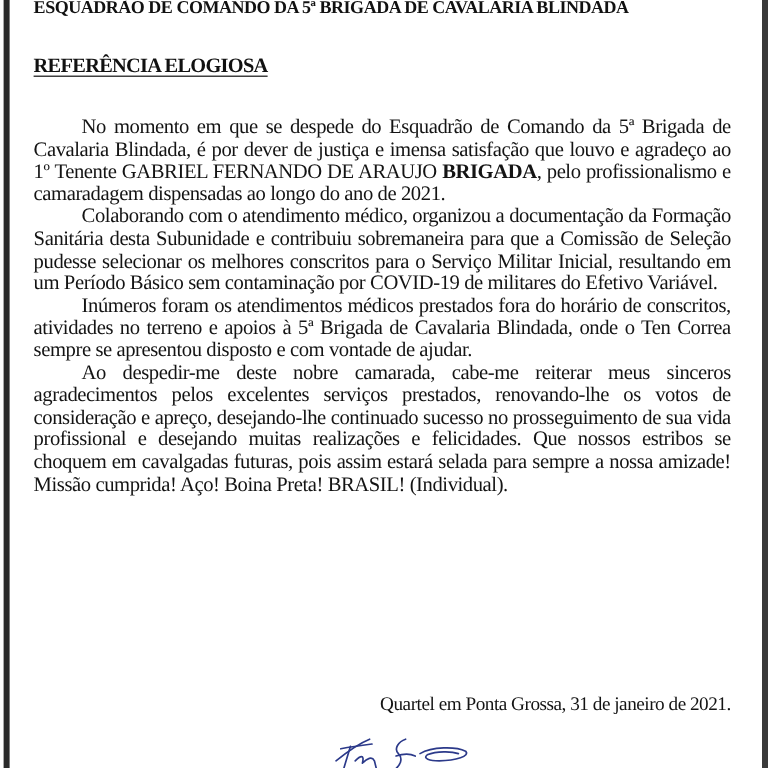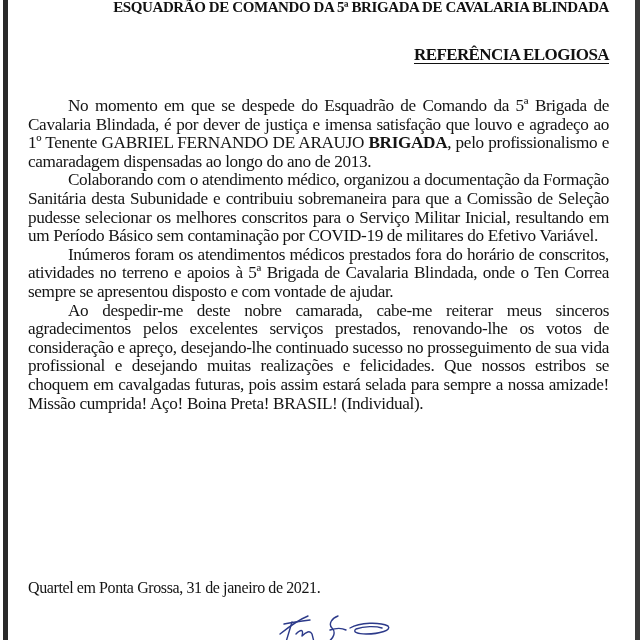--- a/index.html
+++ b/index.html
@@ -32,33 +32,33 @@
       left: 28px;
       top: 0;
       width: 581px;
       height: 640px;
     }
     .unit-header {
       position: absolute;
       top: -1px;
       left: 0;
       width: 581px;
-      text-align: right;
+      text-align: left;
       font-weight: bold;
       font-size: 15px;
       letter-spacing: -0.4px;
       color: #111;
       white-space: nowrap;
     }
     .doc-title {
       position: absolute;
       top: 45px;
       left: 0;
       width: 581px;
-      text-align: right;
+      text-align: left;
       font-weight: bold;
       font-size: 17px;
       letter-spacing: -0.6px;
       text-decoration: underline;
       text-underline-offset: 3px;
       color: #111;
       white-space: nowrap;
     }
     .body-text {
       position: absolute;
@@ -76,21 +76,21 @@
       margin: 0;
       text-indent: 40px;
       text-align-last: left;
     }
     .strong-name { font-weight: bold; }
     .closing-place {
       position: absolute;
       top: 579px;
       left: 0;
       width: 581px;
-      text-align: left;
+      text-align: right;
       font-size: 16px;
       letter-spacing: -0.4px;
       color: #141414;
       white-space: nowrap;
     }
     .signature {
       position: absolute;
       left: 248px;
       top: 612px;
       width: 130px;
@@ -101,21 +101,21 @@
 <body>
 
 <div class="frame-left"></div>
 <div class="frame-right"></div>
 
 <div class="page">
   <div class="unit-header">ESQUADRÃO DE COMANDO DA 5ª BRIGADA DE CAVALARIA BLINDADA</div>
   <div class="doc-title">REFERÊNCIA ELOGIOSA</div>
 
   <div class="body-text">
-    <p><span>No momento em que se despede do Esquadrão de Comando da 5ª Brigada de Cavalaria Blindada, é por dever de justiça e imensa satisfação que louvo e agradeço ao 1º Tenente GABRIEL FERNANDO DE ARAUJO </span><span class="strong-name">BRIGADA</span><span>, pelo profissionalismo e camaradagem dispensadas ao longo do ano de 2013.</span></p>
+    <p><span>No momento em que se despede do Esquadrão de Comando da 5ª Brigada de Cavalaria Blindada, é por dever de justiça e imensa satisfação que louvo e agradeço ao 1º Tenente GABRIEL FERNANDO DE ARAUJO </span><span class="strong-name">BRIGADA</span><span>, pelo profissionalismo e camaradagem dispensadas ao longo do ano de 2021.</span></p>
     <p>Colaborando com o atendimento médico, organizou a documentação da Formação Sanitária desta Subunidade e contribuiu sobremaneira para que a Comissão de Seleção pudesse selecionar os melhores conscritos para o Serviço Militar Inicial, resultando em um Período Básico sem contaminação por COVID-19 de militares do Efetivo Variável.</p>
     <p>Inúmeros foram os atendimentos médicos prestados fora do horário de conscritos, atividades no terreno e apoios à 5ª Brigada de Cavalaria Blindada, onde o Ten Correa sempre se apresentou disposto e com vontade de ajudar.</p>
     <p>Ao despedir-me deste nobre camarada, cabe-me reiterar meus sinceros agradecimentos pelos excelentes serviços prestados, renovando-lhe os votos de consideração e apreço, desejando-lhe continuado sucesso no prosseguimento de sua vida profissional e desejando muitas realizações e felicidades. Que nossos estribos se choquem em cavalgadas futuras, pois assim estará selada para sempre a nossa amizade! Missão cumprida! Aço! Boina Preta! BRASIL! (Individual).</p>
   </div>
 
   <div class="closing-place">Quartel em Ponta Grossa, 31 de janeiro de 2021.</div>
 
   <svg class="signature" viewBox="0 0 130 30">
     <g fill="none" stroke="#2c3a8a" stroke-width="1.4" stroke-linecap="round" stroke-linejoin="round">
       <path d="M4 22 C14 14, 22 8, 32 4"></path>

